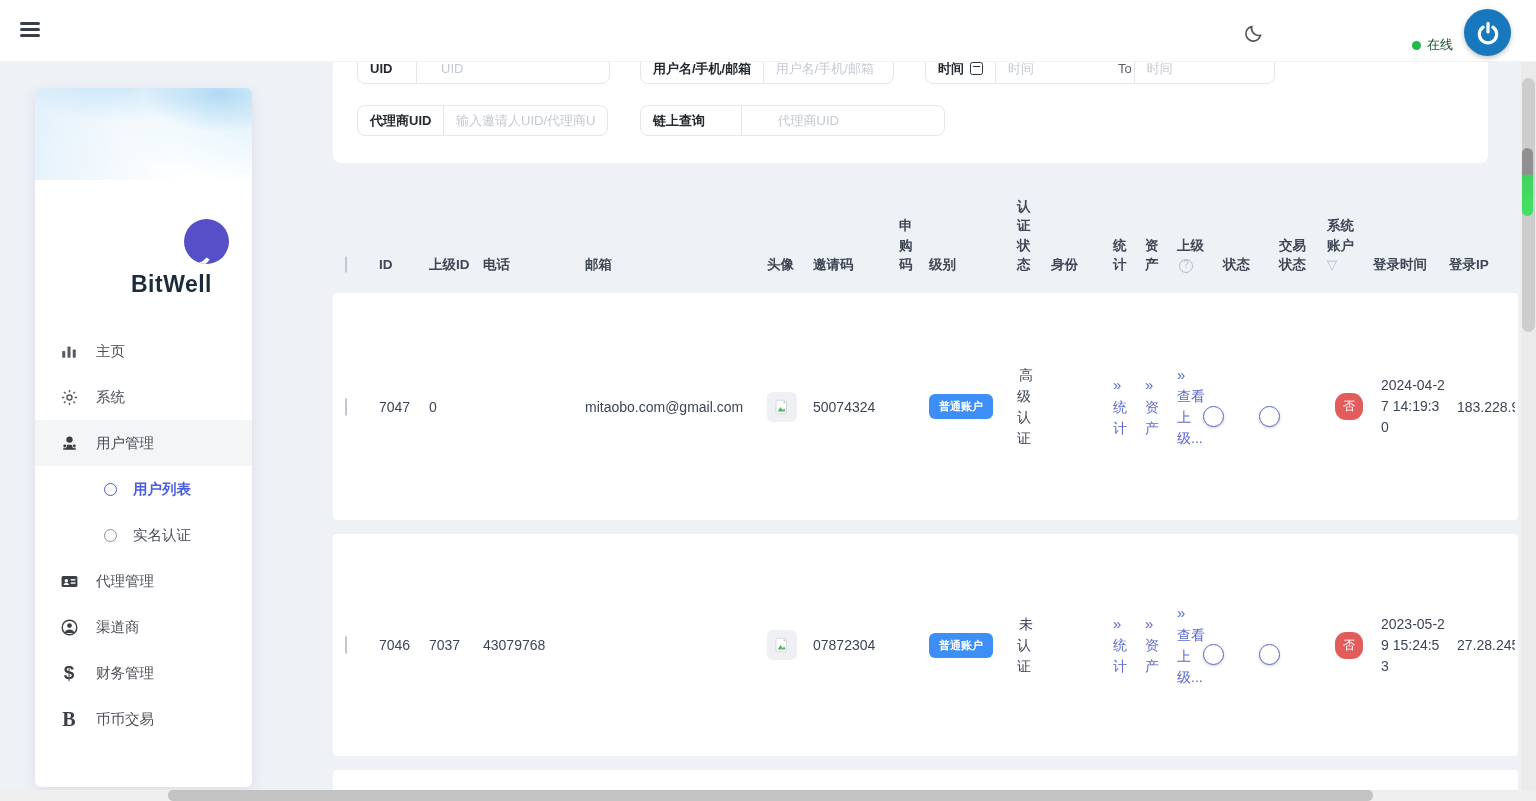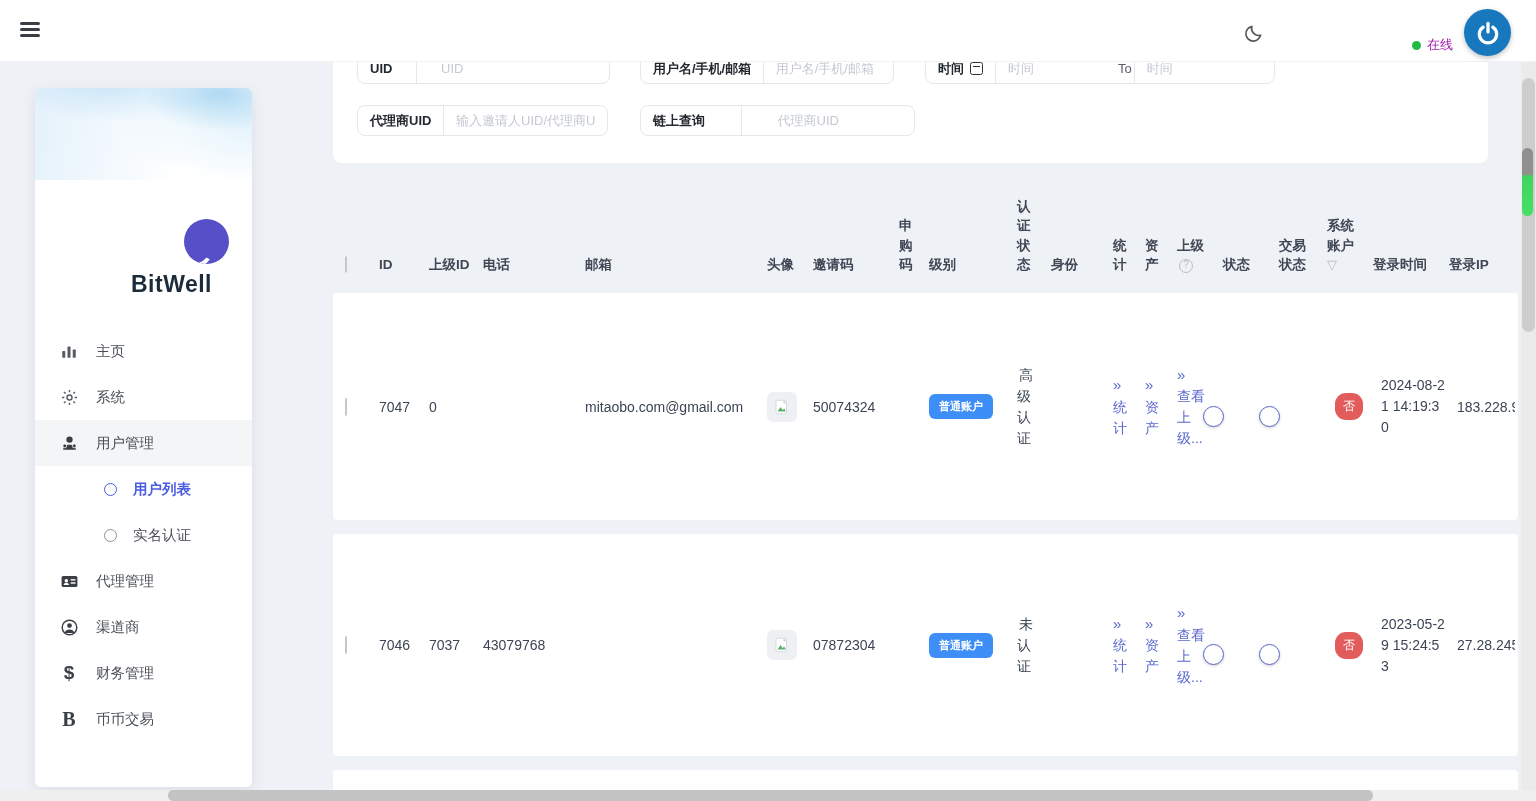--- a/index.html
+++ b/index.html
@@ -6,21 +6,21 @@
   html,body { width:1536px; height:801px; overflow:hidden;
     font-family:"Liberation Sans","DejaVu Sans",sans-serif; background:#eef1f6; color:#3c4555; }
 
   
   .topbar { position:absolute; left:0; top:0; width:1536px; height:62px; background:#fff;
     z-index:40; border-bottom:1px solid #f2f2f2; }
   .hamburger { position:absolute; left:20px; top:22px; width:20px; height:16px; cursor:pointer; }
   .hamburger i { display:block; height:2.5px; background:#3a3f45; border-radius:2px; margin-bottom:3.5px; }
   .moon-btn { position:absolute; left:1243px; top:22px; width:22px; height:22px; cursor:pointer; }
   .online-wrap { position:absolute; left:1412px; top:36px; display:flex; align-items:center; gap:6px;
-    font-size:13px; color:#a21caf; }
+    font-size:13px; color:#14532d; }
   .online-dot { width:9px; height:9px; border-radius:50%; background:#21ba45; }
   .avatar-power { position:absolute; left:1464px; top:9px; width:47px; height:47px; border-radius:50%;
     background:#1878be; display:flex; align-items:center; justify-content:center;
     box-shadow:0 2px 5px rgba(0,0,0,.25); cursor:pointer; }
 
   
   .sidebar { position:absolute; left:35px; top:88px; width:217px; height:699px; background:#fff;
     border-radius:6px; box-shadow:0 4px 14px rgba(60,70,100,.10); z-index:10; overflow:hidden; }
   .side-waves { position:absolute; left:0; top:0; width:273px; height:92px;
     background:
@@ -283,21 +283,21 @@
     <input type="text" style="width: 120px;" placeholder="时间">
     <span class="fg-to">To</span>
     <span class="fdiv"></span>
     <input type="text" style="width: 120px;" placeholder="时间">
   </div>
   <div class="fgroup" style="left:24px; top:65px; width:251px;">
     <span class="flabel">代理商UID</span>
     <span class="fdiv"></span>
     <input type="text" placeholder="输入邀请人UID/代理商UID" style="">
   </div>
-  <div class="fgroup" style="left:307px; top:65px; width:275px;gap:24px;">
+  <div class="fgroup" style="left:307px; top:65px; width:305px;gap:24px;">
     <span class="flabel">链上查询</span>
     <span class="fdiv"></span>
     <input type="text" placeholder="代理商UID" style="">
   </div>
 </div>
 
 <div class="table-region">
 
   <div class="cols thead">
     <div class="cell c-check"><span class="checkbox"></span></div>
@@ -344,21 +344,21 @@
         <span class="auth-dot dot-green"></span>
         <span class="vtext">高级认证</span>
       </div>
       <div class="cell c-idt"></div>
       <div class="cell c-stat link-col"><span class="link-arrow">»</span><span class="vtext">统计</span></div>
       <div class="cell c-ast link-col"><span class="link-arrow">»</span><span class="vtext">资产</span></div>
       <div class="cell c-plk link-col"><span class="link-arrow">»</span><span class="vtext">查看上级...</span></div>
       <div class="cell c-tgl"><span class="toggle"><span class="knob"></span></span></div>
       <div class="cell c-tgl"><span class="toggle"><span class="knob"></span></span></div>
       <div class="cell c-sys"><span class="badge-no">否</span></div>
-      <div class="cell c-time time-cell">2024-08-21 14:19:30</div>
+      <div class="cell c-time time-cell">2024-04-27 14:19:30</div>
       <div class="cell c-ip">183.228.9</div>
     </div>
   </div>
 
   <div class="trow r2">
     <div class="cols">
       <div class="cell c-check"><span class="checkbox"></span></div>
       <div class="cell c-id">7046</div>
       <div class="cell c-pid">7037</div>
       <div class="cell c-phone">43079768</div>

